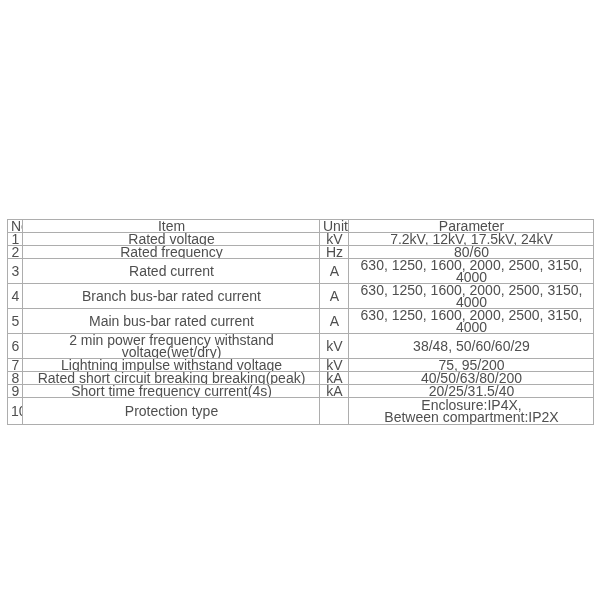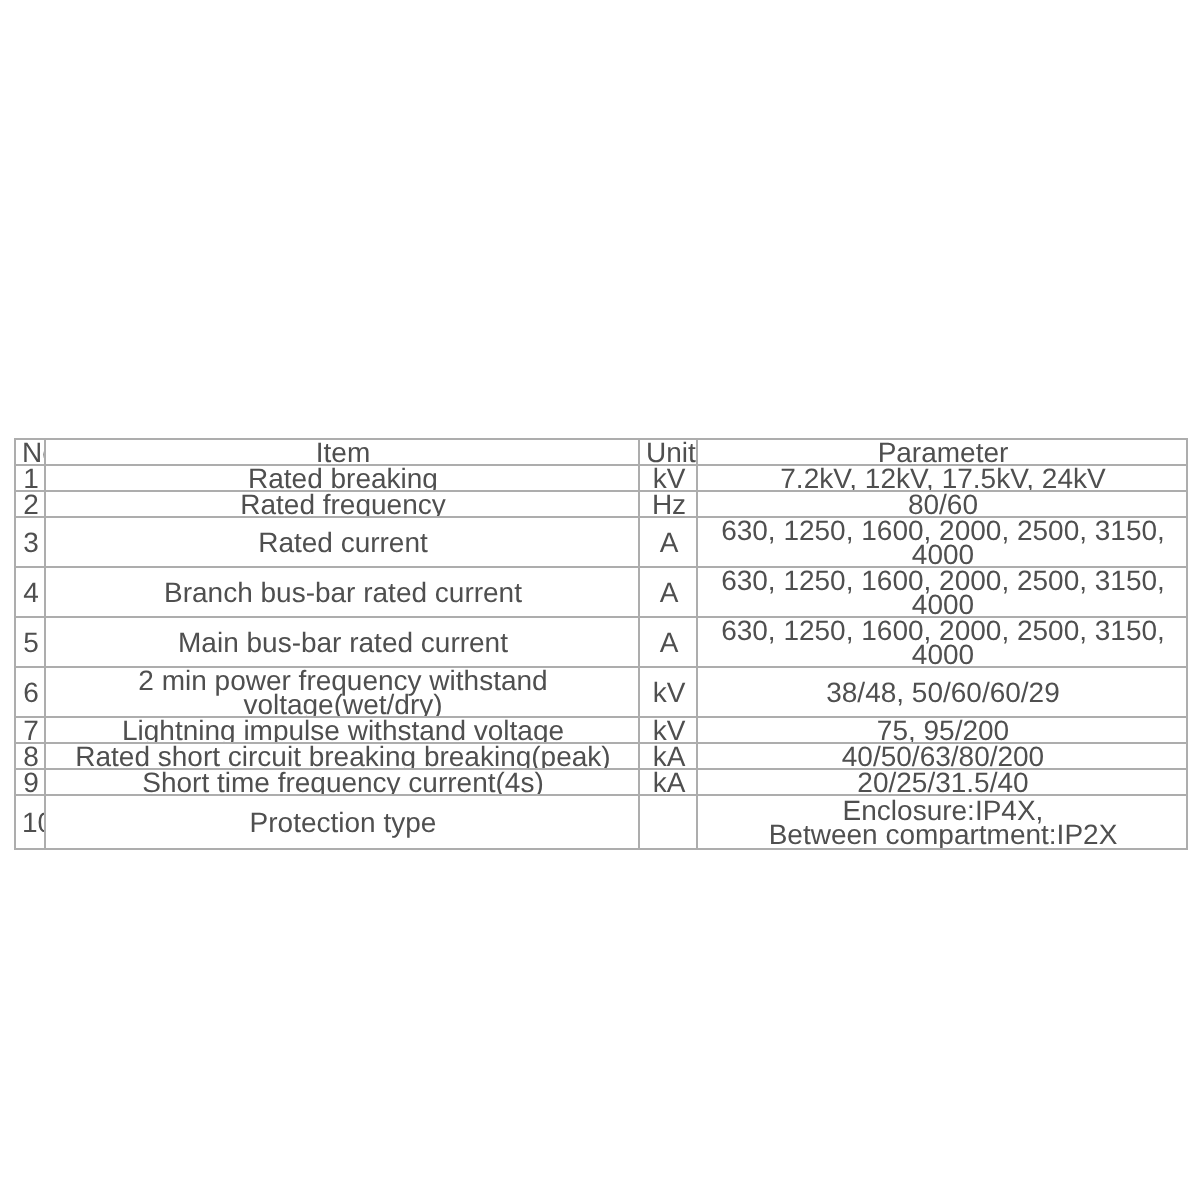--- a/index.html
+++ b/index.html
@@ -63,21 +63,21 @@
       <tr>
         <th>No</th>
         <th>Item</th>
         <th>Unit</th>
         <th>Parameter</th>
       </tr>
     </thead>
     <tbody>
         <tr>
           <td>1</td>
-          <td>Rated breaking</td>
+          <td>Rated voltage</td>
           <td>kV</td>
           <td>7.2kV, 12kV, 17.5kV, 24kV</td>
         </tr>
         <tr>
           <td>2</td>
           <td>Rated frequency</td>
           <td>Hz</td>
           <td>80/60</td>
         </tr>
         <tr>

